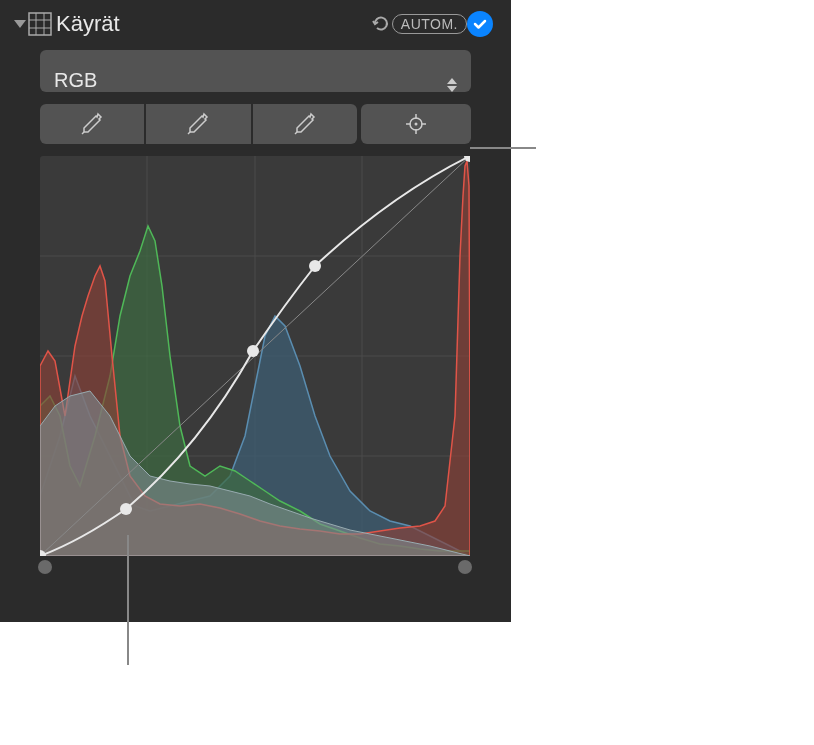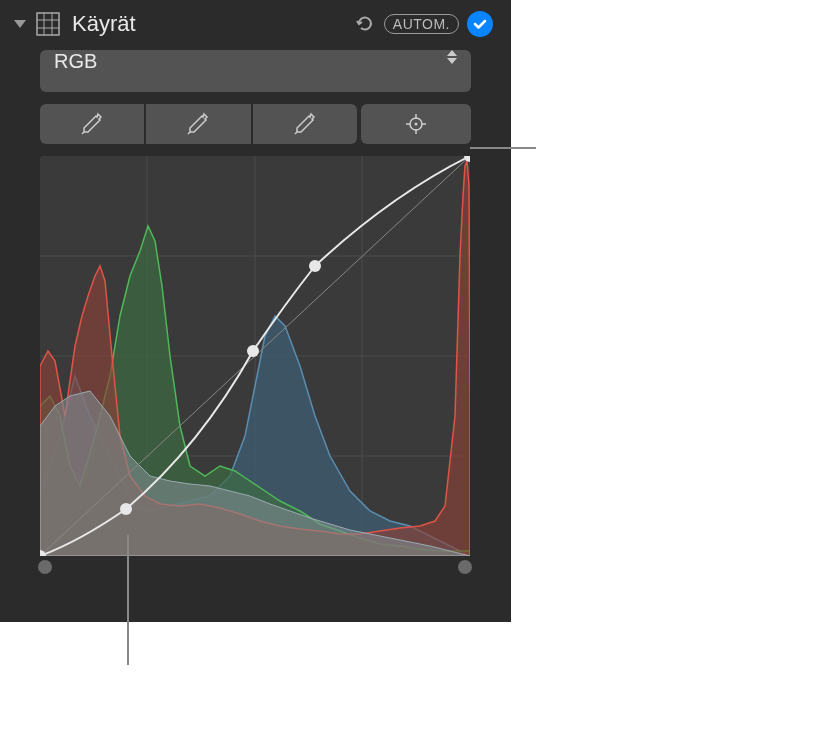--- a/index.html
+++ b/index.html
@@ -21,21 +21,20 @@
       width: 511px;
       height: 622px;
       position: relative;
       padding: 10px 0 0 0;
     }
     
     .header-row {
       display: flex;
       align-items: center;
       padding: 0 18px 12px 14px;
-      gap: 8px;
     }
     
     .disclosure-triangle {
       width: 0;
       height: 0;
       border-left: 6px solid transparent;
       border-right: 6px solid transparent;
       border-top: 8px solid #999;
       cursor: pointer;
     }
@@ -90,21 +89,21 @@
     
     .content-area {
       padding: 0 40px;
     }
     
     .channel-select {
       background: #535353;
       border-radius: 6px;
       height: 42px;
       display: flex;
-      align-items: flex-start;
+      align-items: flex-end;
       padding: 0 14px;
       position: relative;
       cursor: pointer;
       margin-bottom: 12px;
     }
     
     .channel-select-label {
       color: #e8e8e8;
       font-size: 20px;
       flex: 1;

